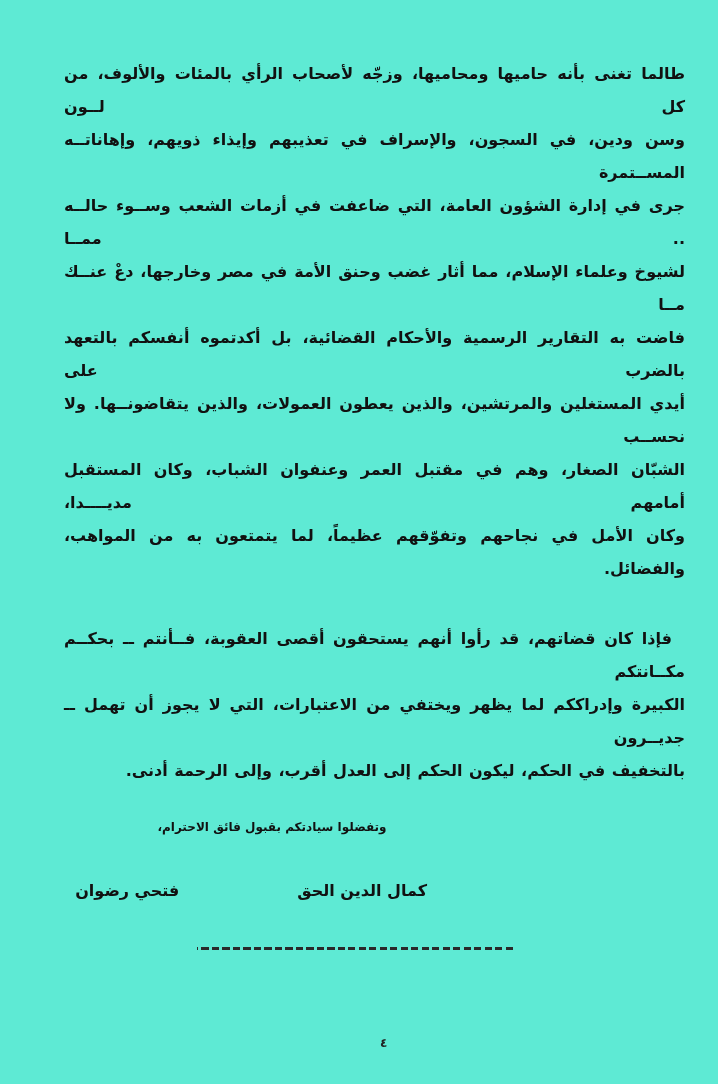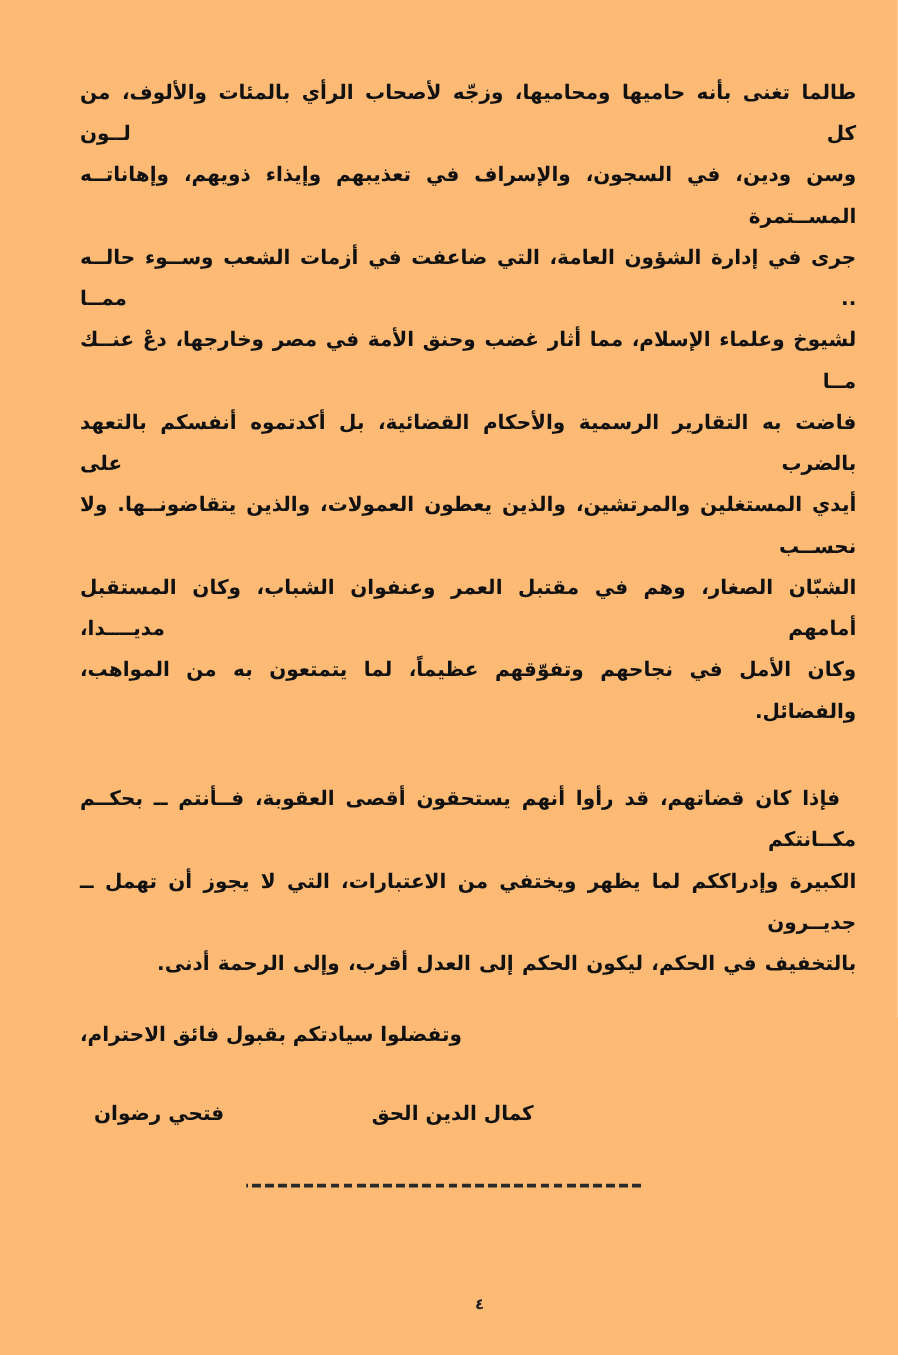--- a/index.html
+++ b/index.html
@@ -5,21 +5,21 @@
   * { margin:0; padding:0; box-sizing:border-box; }
   html, body { width:718px; }
   body {
     background:#ffffff;
     font-family:"DejaVu Sans","Liberation Sans",sans-serif;
   }
   .page {
     position:relative;
     width:718px;
     height:1084px;
-    background:#fdba74;
+    background:#5eead4;
     direction:rtl;
     color:#111;
     overflow:hidden;
   }
   .body-text {
     position:absolute;
     top:57px;
     right:33px;
     left:64px;
   }
@@ -33,24 +33,24 @@
     word-spacing:1px;
   }
   .para .line:last-child { text-align-last:right; }
   .para-2 { margin-top:37px; }
   .para-2 .line:first-child { text-indent:13px; }
   .closing {
     margin-top:24px;
     margin-left:0;
     padding-left:0;
     margin-right:0;
-    font-size:16px;
+    font-size:12px;
     font-weight:bold;
     line-height:33px;
-    text-align:left;
+    text-align:center;
     padding-right:205px;
     white-space:nowrap;
   }
   .signatures {
     margin-top:30px;
     padding-right:258px;
     display:flex;
     flex-direction:row;
     gap:118px;
     font-size:16px;

